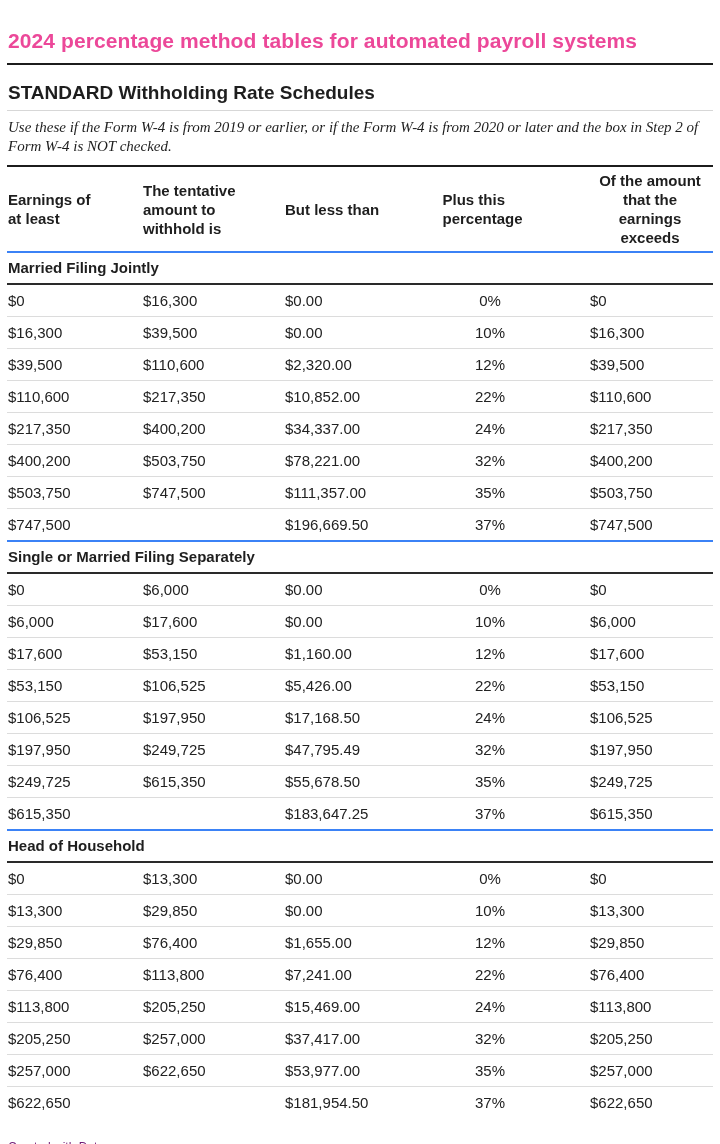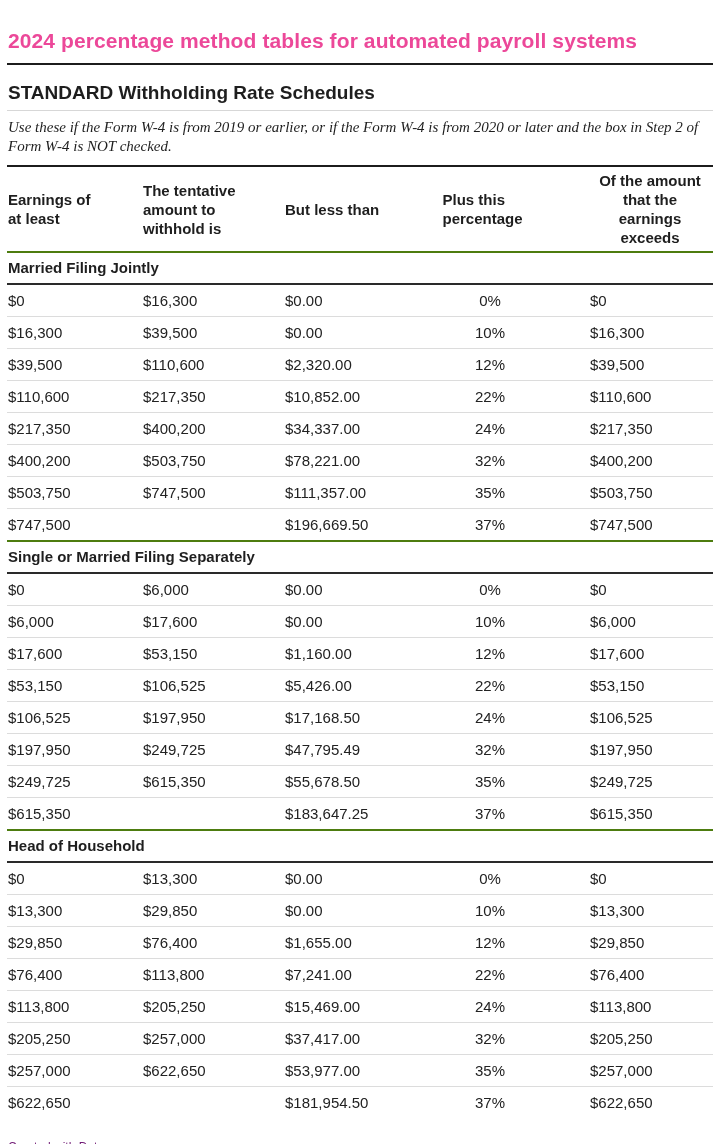--- a/index.html
+++ b/index.html
@@ -55,21 +55,21 @@
     align-items: center;
     height: 100%;
   }
   .th span { display: inline-block; }
   .th.col1 span { max-width: 95px; }
   .th.col3 span { max-width: 112px; }
   .th.col4 { justify-content: center; }
   .th.col4 span { max-width: 95px; }
   .th.col5 { padding-left: 50px; text-align: center; }
   .th.col5 span { max-width: 120px; }
-  .group { border-top: 2px solid #4d7c0f; }
+  .group { border-top: 2px solid #3b82f6; }
   .group-h {
     font-size: 15px;
     font-weight: bold;
     line-height: 16px;
     padding: 7px 1px 7px 1px;
     border-bottom: 2px solid #2a2a2a;
   }
   .row { min-height: 31px; align-items: center; }
   .row + .row { border-top: 1px solid #dcdcdc; }
   .td {

